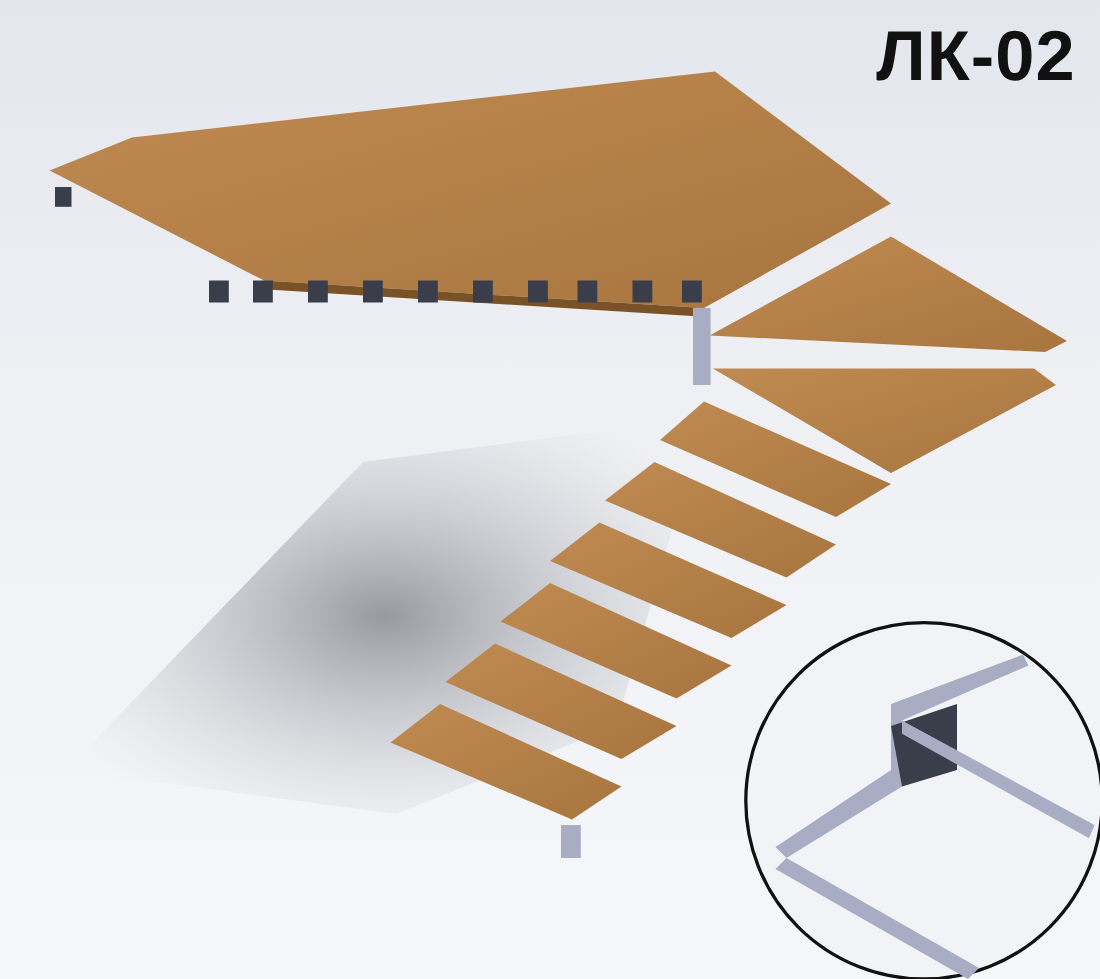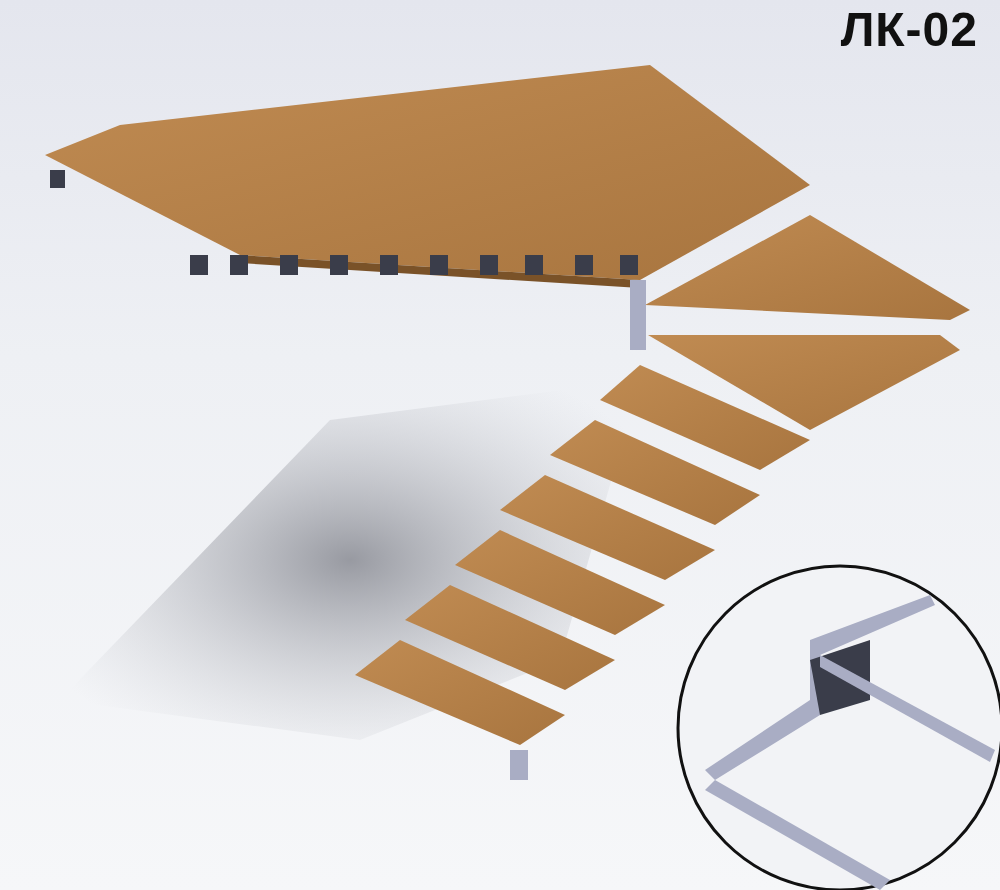--- a/index.html
+++ b/index.html
@@ -1,19 +1,19 @@
 <!DOCTYPE html>
 <html><head>
 <meta charset="utf-8">
 <style>
   html,body{margin:0;padding:0;}
   body{width:1000px;height:890px;overflow:hidden;
     background:linear-gradient(180deg,#e4e6ee 0%,#eef0f4 40%,#f6f7f9 100%);
     font-family:"Liberation Sans",sans-serif;position:relative;}
-  .label{position:absolute;right:22px;top:2px;font-weight:bold;font-size:48px;color:#111;letter-spacing:1px;}
+  .label{position:absolute;right:22px;top:14px;font-weight:bold;font-size:64px;color:#111;letter-spacing:1px;}
   svg.scene{position:absolute;left:0;top:0;}
 </style>
 </head>
 <body>
 
 <div class="label">ЛК-02</div>
 
 <svg class="scene" width="1000" height="890">
   <defs>
     <linearGradient id="wood" x1="0" y1="0" x2="1" y2="1">

